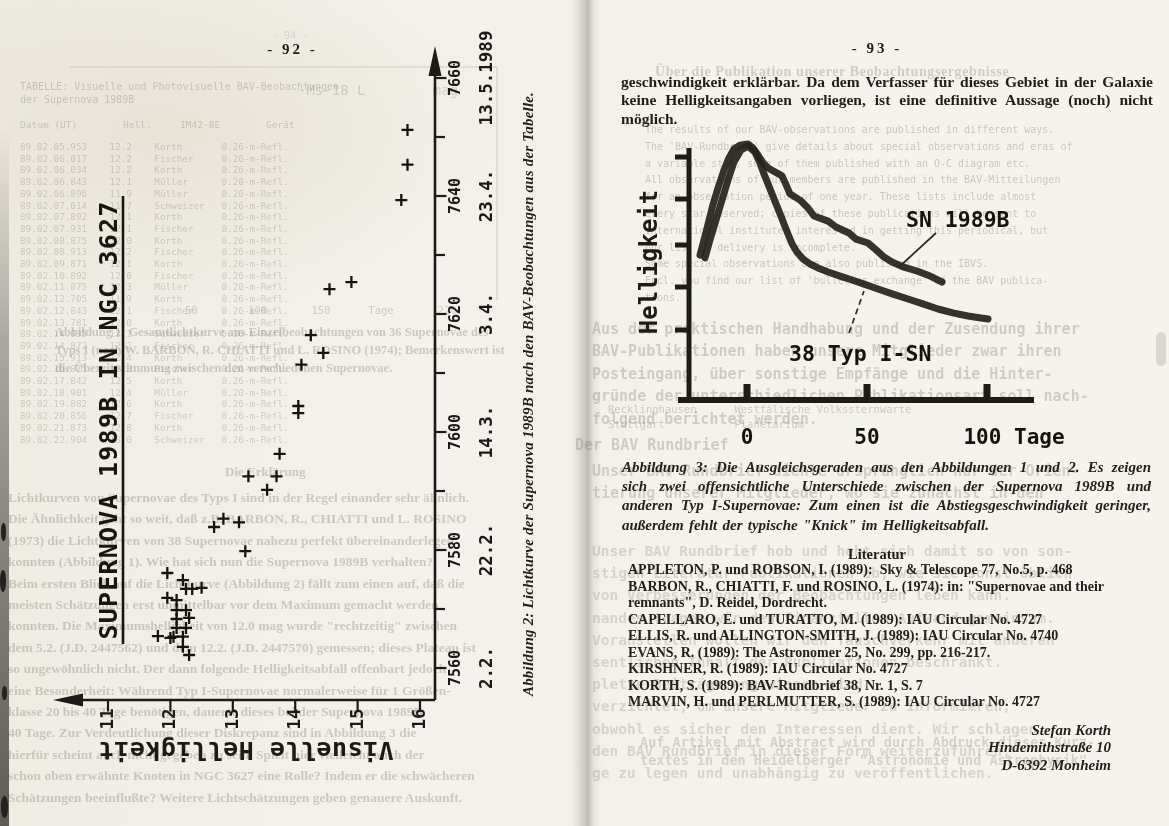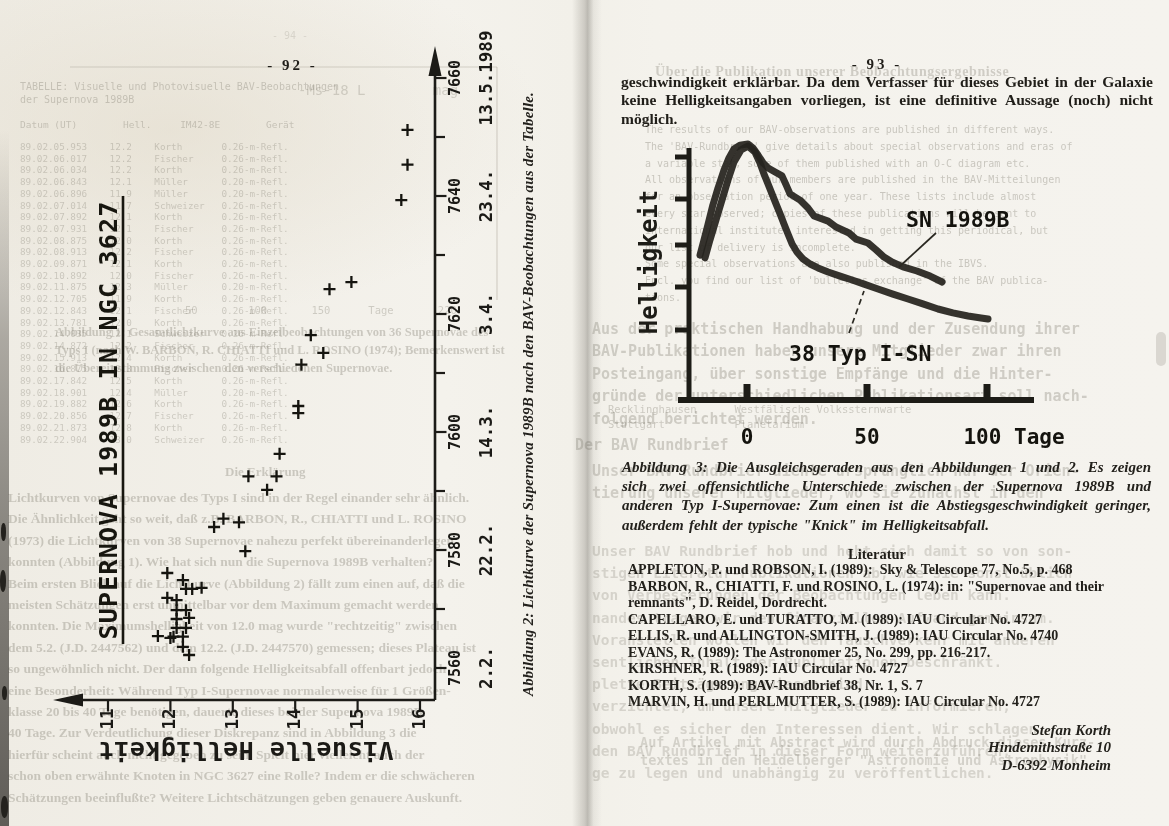--- a/index.html
+++ b/index.html
@@ -34,21 +34,21 @@
   #fig-yticks line{stroke:#1d1c17;stroke-width:5;}
   #fig-xticks line{stroke:#1d1c17;stroke-width:7;}
   #fig-curves polyline{stroke:#26241e;stroke-width:7;fill:none;stroke-linejoin:round;stroke-linecap:round;opacity:.93;}
   .t-fig{font:bold 24px "DejaVu Sans Mono",monospace;fill:#1d1c17;}
   .t-figlab{font:bold 21.5px "DejaVu Sans Mono",monospace;fill:#14130e;}
   .t-figtick{font:bold 21px "DejaVu Sans Mono",monospace;fill:#14130e;}
   .leader{stroke:#2a2821;stroke-width:1.7;fill:none;}
   
   .rp{position:absolute;left:585px;top:0;width:584px;height:826px;z-index:3;}
   .rp .abs{position:absolute;}
-  .pagenum{letter-spacing:3px;font:600 15px "Liberation Serif",serif;color:#201e19;margin-top:16px;}
+  .pagenum{letter-spacing:3px;font:600 15px "Liberation Serif",serif;color:#201e19;}
   .lp-num{position:absolute;left:0;top:41px;width:585px;text-align:center;z-index:3;}
   .para{font:600 15.5px "Liberation Serif",serif;line-height:18.4px;text-align:justify;word-spacing:2px;color:#201e19;}
   .para .jl,.cap .jl{text-align-last:justify;}
   .cap{font:italic 600 15px "Liberation Serif",serif;line-height:19.2px;text-align:justify;word-spacing:1.5px;color:#23211c;}
   .lithead{font:700 14.5px "Liberation Serif",serif;text-align:center;color:#1f1d18;}
   .refs{font:600 14px "Liberation Serif",serif;line-height:16.5px;color:#23211c;white-space:pre;}
   .sig{font:italic 600 15px "Liberation Serif",serif;line-height:17.3px;text-align:right;color:#23211c;}
 </style>
 </head>
 <body>

